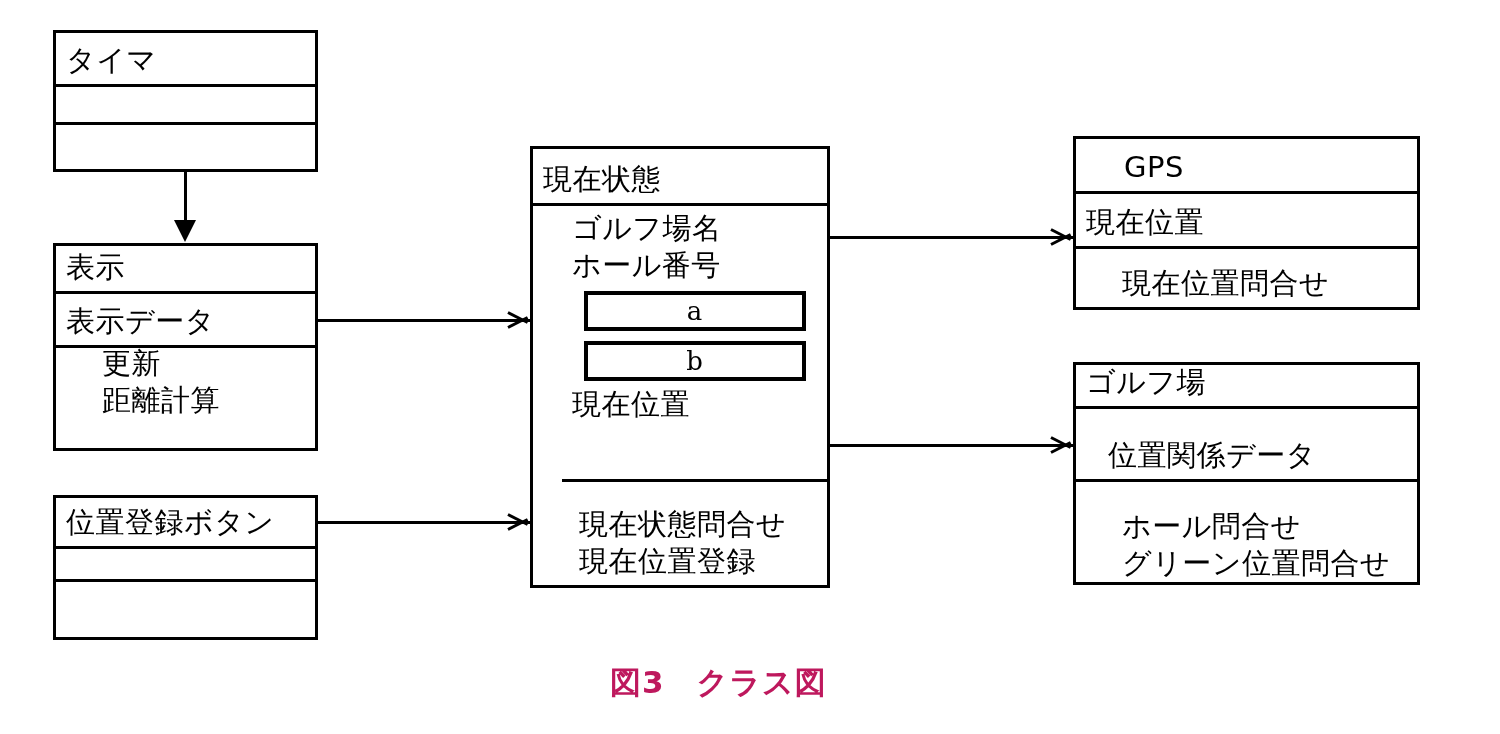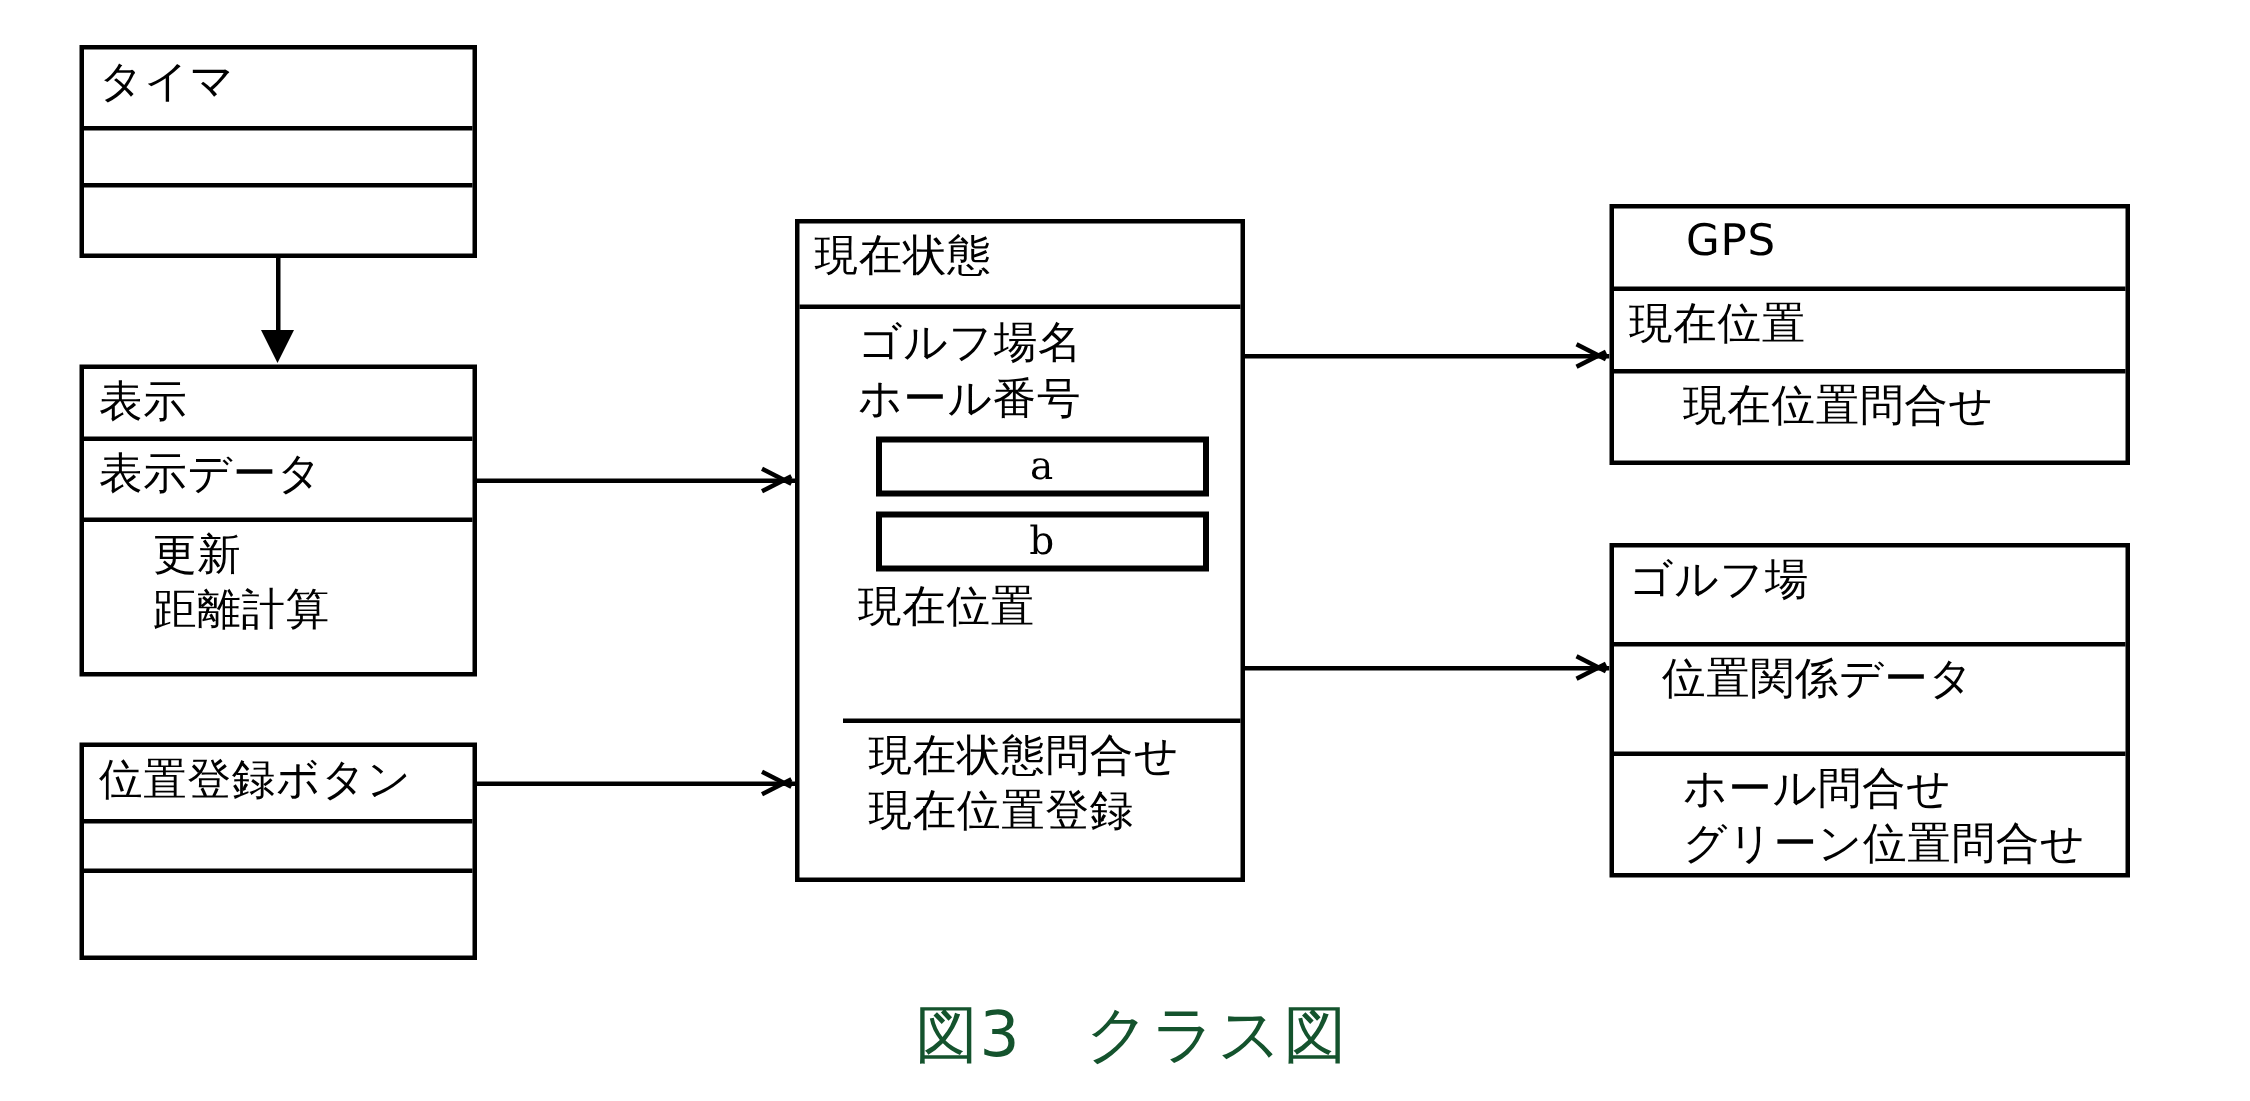--- a/index.html
+++ b/index.html
@@ -22,21 +22,21 @@
     box-sizing: border-box;
     border: 3px solid #000000;
     background: #ffffff;
   }
   .compartment {
     box-sizing: border-box;
     border-bottom: 3px solid #000000;
     padding: 3px 10px 5px 10px;
     display: flex;
     flex-direction: column;
-    justify-content: flex-start;
+    justify-content: flex-end;
   }
   .compartment.last {
     border-bottom: none;
     padding-left: 46px;
   }
   .compartment.empty {
     padding: 0;
   }
   .line {
     font-size: 29px;
@@ -101,23 +101,23 @@
   }
   .arrow-right-open::after {
     bottom: 2px;
     transform: rotate(-27deg);
     transform-origin: left center;
   }
 
   
   .caption {
     position: absolute;
-    font-size: 42px;
-    font-weight: normal;
-    color: #14532d;
+    font-size: 31px;
+    font-weight: bold;
+    color: #be185d;
     white-space: pre;
     letter-spacing: 1px;
   }
 </style>
 </head>
 <body>
 
 <div id="canvas">
 
   <div class="uml-class" style="left:53px; top:30px; width:265px; height:142px;">
@@ -187,21 +187,21 @@
     </div>
     <div class="compartment" style="height:55px;">
       <div class="line">現在位置</div>
     </div>
     <div class="compartment last" style="height:58px;">
       <div class="line">現在位置問合せ</div>
     </div>
   </div>
 
   <div class="uml-class" style="left:1073px; top:362px; width:347px; height:223px;">
-    <div class="compartment" style="height:66px;">
+    <div class="compartment" style="height:44px;">
       <div class="line">ゴルフ場</div>
     </div>
     <div class="compartment" style="height:73px;padding-left:32px;">
       <div class="line">位置関係データ</div>
     </div>
     <div class="compartment last" style="height:105px;">
       <div class="line">ホール問合せ</div>
       <div class="line">グリーン位置問合せ</div>
     </div>
   </div>

